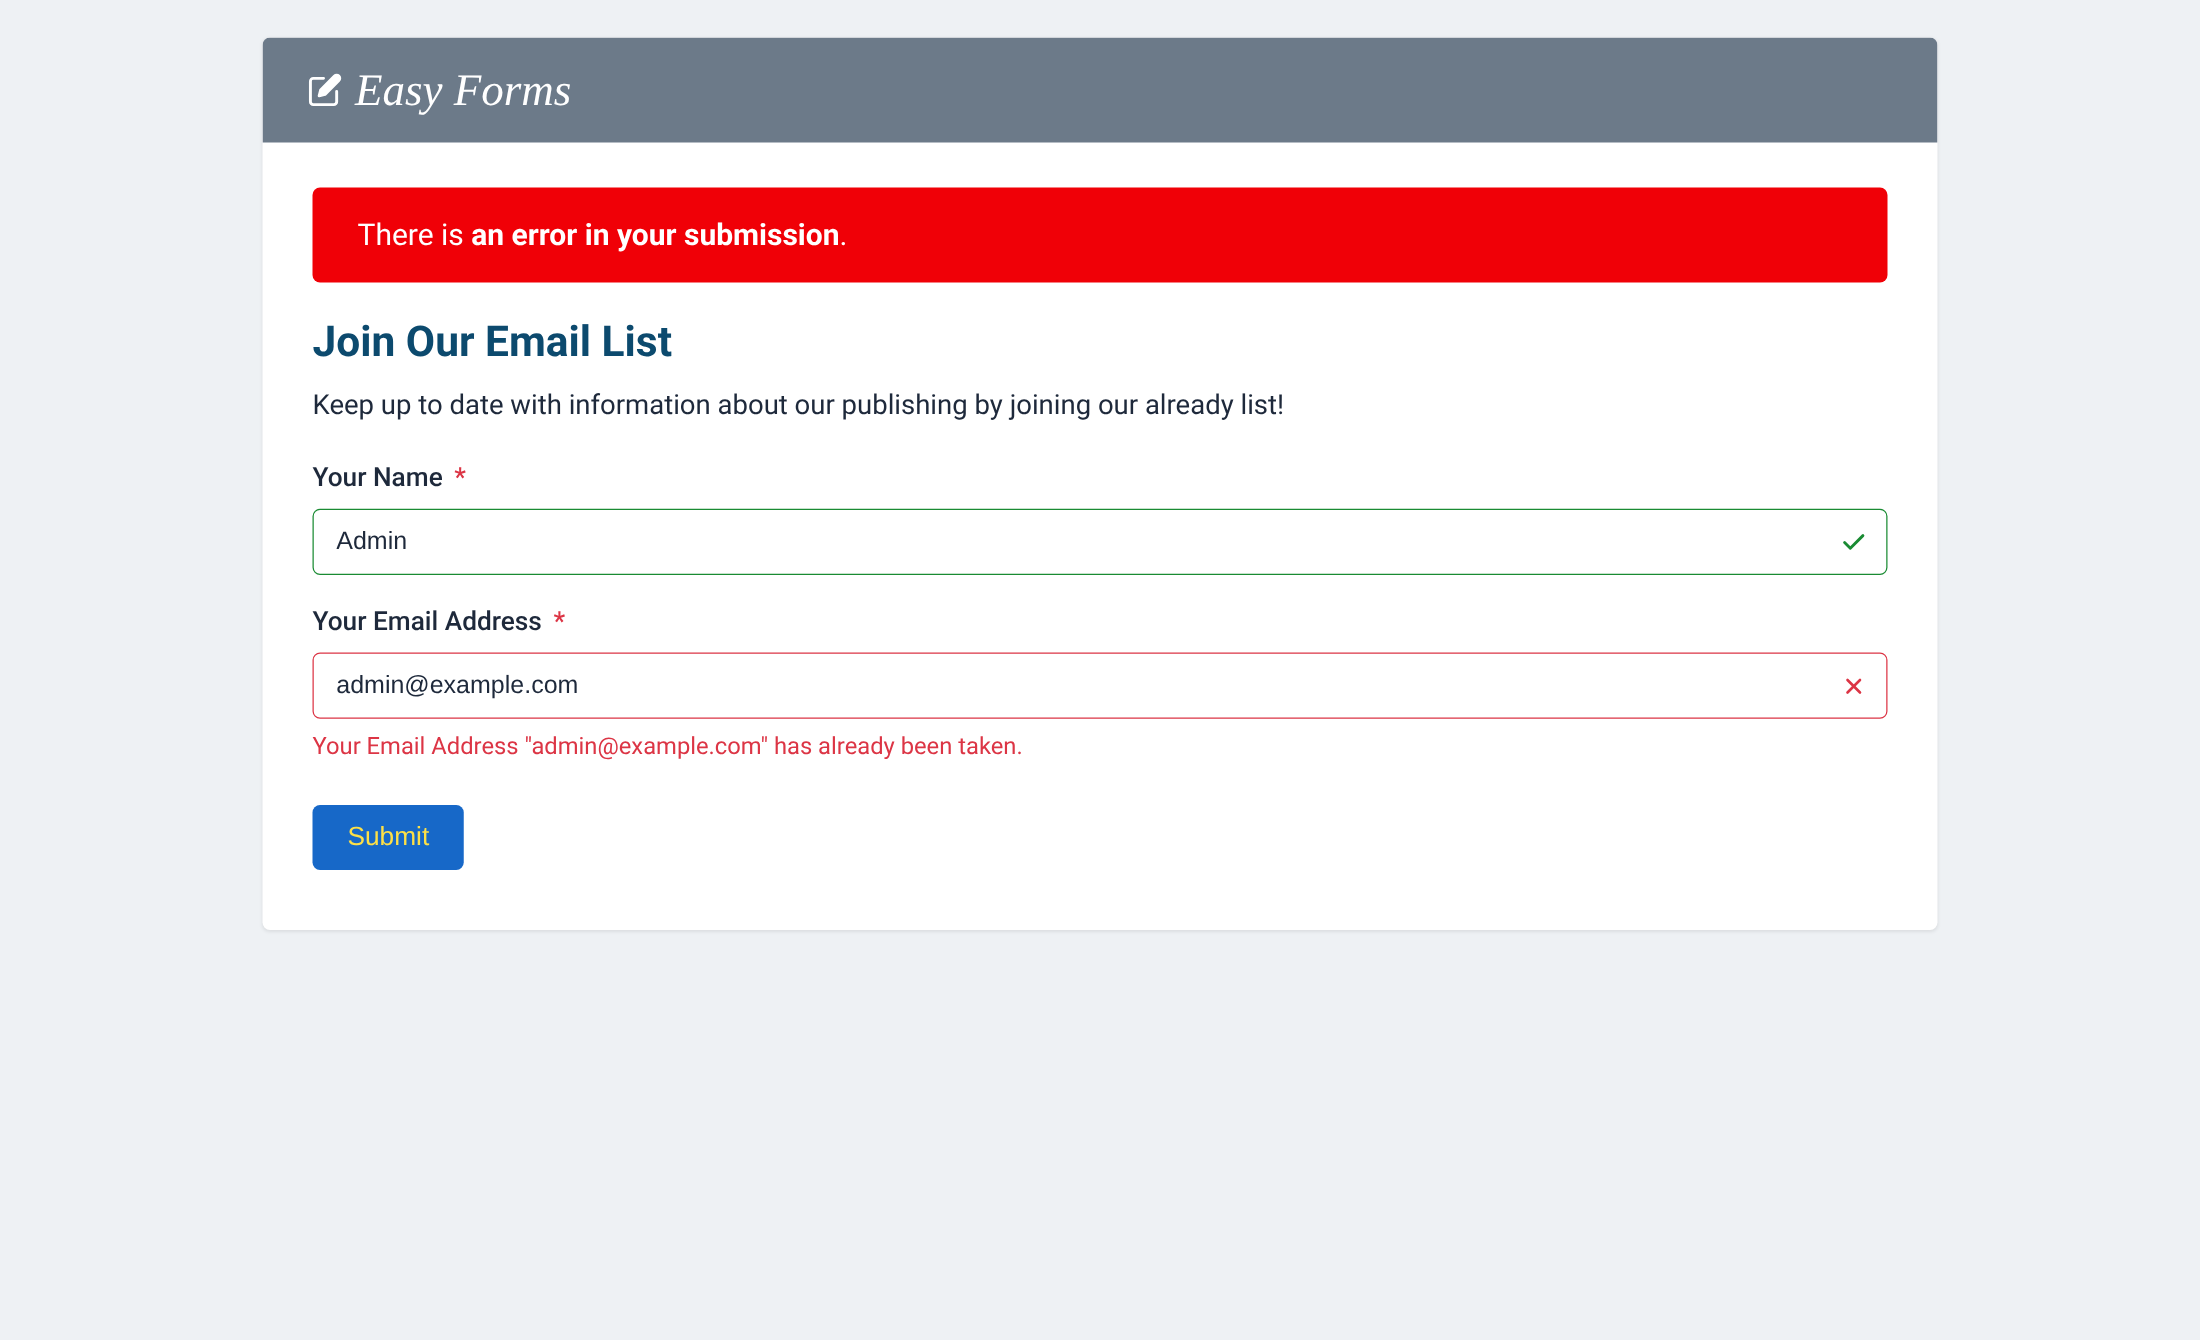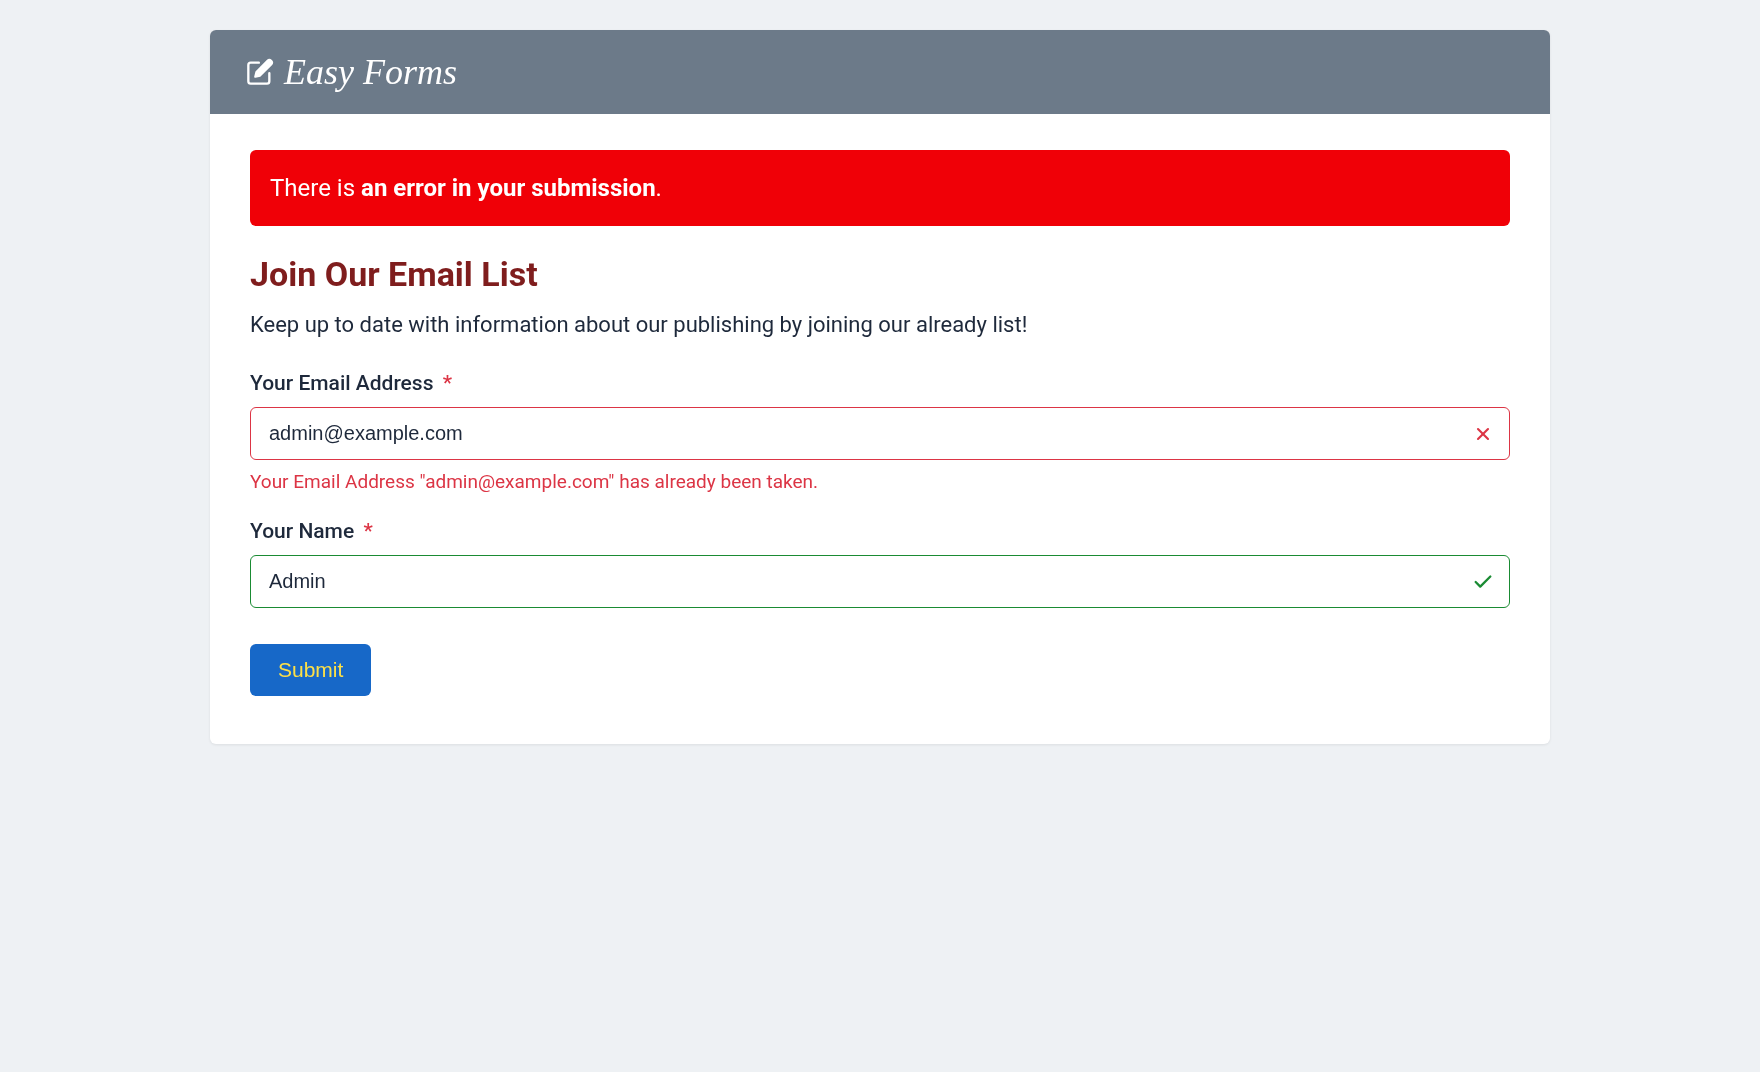--- a/index.html
+++ b/index.html
@@ -44,30 +44,30 @@
     font-weight: 500;
     line-height: 1;
   }
   .card-body {
     padding: 36px 40px 48px 40px;
   }
   .alert-error {
     background: #f00007;
     color: #fff;
     border-radius: 6px;
-    padding: 24px 20px;
+    padding: 24px 36px;
     font-size: 24px;
     margin-bottom: 28px;
   }
   .alert-error .bold { font-weight: 700; }
   h1.form-title {
     font-size: 34px;
     font-weight: 700;
     margin: 16px 0 18px 0;
-    color: #7f1d1d;
+    color: #0c4a6e;
   }
   .form-desc {
     font-size: 22px;
     color: #1e293b;
     margin: 0 0 34px 0;
   }
   .form-group { margin-bottom: 26px; }
   .label-row {
     font-size: 21px;
     font-weight: 500;
@@ -136,46 +136,46 @@
 
     <div class="alert-error">
       <span>There is </span><span class="bold">an error in your submission</span><span>.</span>
     </div>
 
     <h1 class="form-title">Join Our Email List</h1>
     <p class="form-desc">Keep up to date with information about our publishing by joining our already list!</p>
 
     <div class="form-group">
       <div class="label-row">
+        <span>Your Name</span>
+        <span class="req">*</span>
+      </div>
+      <div class="input-wrap">
+        <input type="text" class="text-input valid" value="Admin" style="">
+        <span class="status-icon">
+          <svg viewBox="0 0 24 24" width="22" height="22" fill="none" stroke="#1a8b33" stroke-width="2.5" stroke-linecap="round" stroke-linejoin="round">
+            <polyline points="20 6 9 17 4 12"></polyline>
+          </svg>
+        </span>
+      </div>
+    </div>
+
+    <div class="form-group">
+      <div class="label-row">
         <span>Your Email Address</span>
         <span class="req">*</span>
       </div>
       <div class="input-wrap">
         <input type="text" class="text-input invalid" value="admin@example.com" style="">
         <span class="status-icon">
           <svg viewBox="0 0 24 24" width="20" height="20" fill="none" stroke="#dc3545" stroke-width="2.5" stroke-linecap="round" stroke-linejoin="round">
             <line x1="18" y1="6" x2="6" y2="18"></line>
             <line x1="6" y1="6" x2="18" y2="18"></line>
           </svg>
         </span>
       </div>
       <div class="field-error">Your Email Address "admin@example.com" has already been taken.</div>
     </div>
 
-    <div class="form-group">
-      <div class="label-row">
-        <span>Your Name</span>
-        <span class="req">*</span>
-      </div>
-      <div class="input-wrap">
-        <input type="text" class="text-input valid" value="Admin" style="">
-        <span class="status-icon">
-          <svg viewBox="0 0 24 24" width="22" height="22" fill="none" stroke="#1a8b33" stroke-width="2.5" stroke-linecap="round" stroke-linejoin="round">
-            <polyline points="20 6 9 17 4 12"></polyline>
-          </svg>
-        </span>
-      </div>
-    </div>
-
     <button class="submit-btn">Submit</button>
 
   </div>
 </div>
 
 </body></html>

